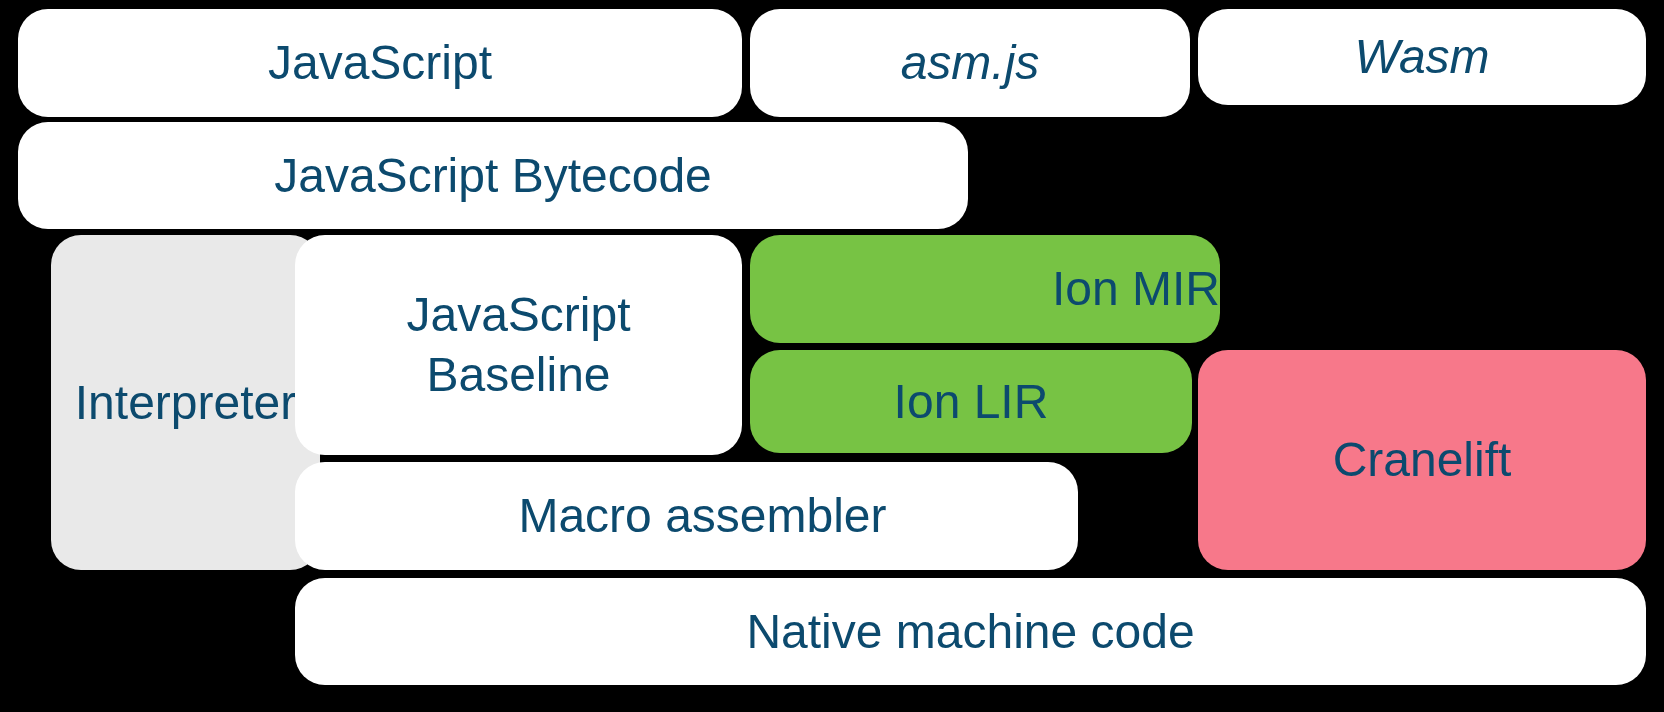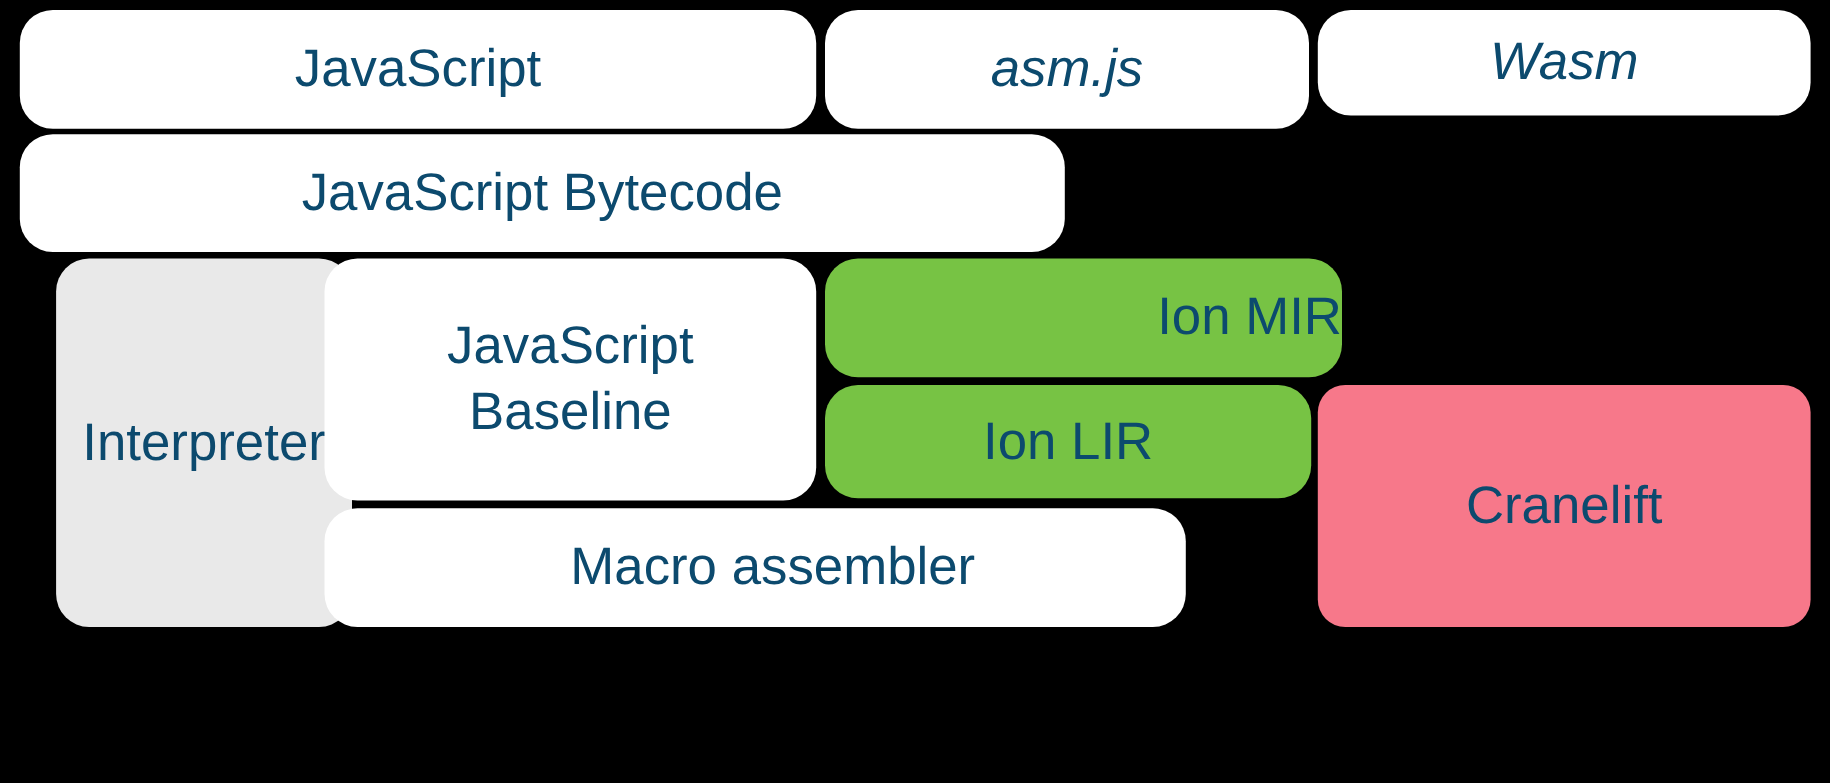--- a/index.html
+++ b/index.html
@@ -33,21 +33,21 @@
   .n-asmjs        { left: 750px;  top: 9px;   width: 440px;  height: 108px; font-style: italic; }
   .n-wasm         { left: 1198px; top: 9px;   width: 448px;  height: 96px; font-style: italic; }
   
   .n-bytecode     { left: 18px;   top: 122px; width: 950px;  height: 107px; }
   .n-baldrmonkey  { left: 975px;  top: 122px; width: 442px;  height: 107px; }
   
   .n-interpreter  { left: 18px;   top: 235px; width: 269px;  height: 335px; background: #e9e9e9; margin-left: 33px; }
   .n-baseline     { left: 295px;  top: 235px; width: 447px;  height: 220px; }
   .n-ion-mir      { left: 750px;  top: 235px; width: 470px;  height: 108px; background: #77c344; justify-content: flex-end; }
   .n-ion-lir      { left: 750px;  top: 350px; width: 442px;  height: 103px; background: #77c344; }
-  .n-cranelift    { left: 1198px; top: 350px; width: 448px;  height: 220px; background: #f7788a; border-radius: 25px; }
+  .n-cranelift    { left: 1198px; top: 350px; width: 448px;  height: 220px; background: #f7788a; }
   .n-macro        { left: 295px;  top: 462px; width: 751px;  height: 108px; padding-left: 32px; }
   
   .n-native       { left: 295px;  top: 578px; width: 1351px; height: 107px; }
 </style>
 </head>
 <body>
 
 <div class="canvas">
 
   <div class="node n-javascript">
@@ -85,14 +85,17 @@
   </div>
 
   <div class="node n-cranelift">
     <span>Cranelift</span>
   </div>
 
   <div class="node n-macro">
     <span>Macro assembler</span>
   </div>
 
+  <div class="node n-native">
+    <span>Native machine code</span>
+  </div>
 
 </div>
 
 </body></html>

